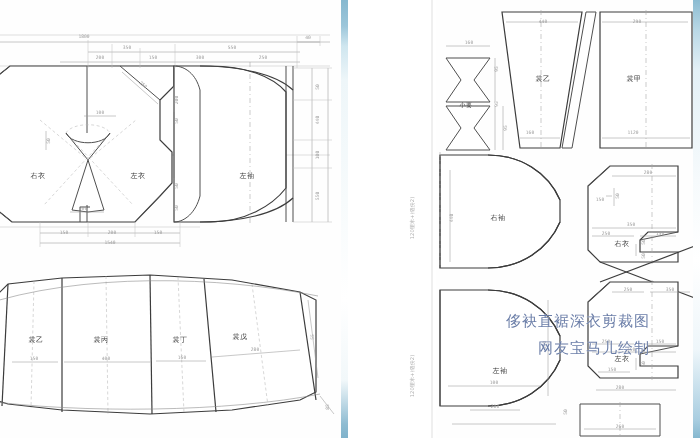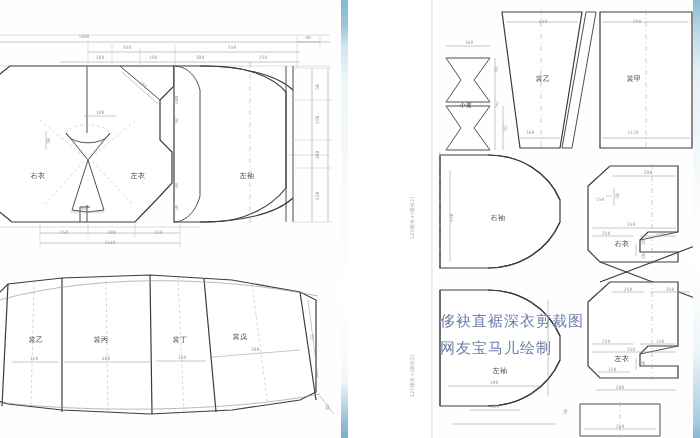--- a/index.html
+++ b/index.html
@@ -54,21 +54,21 @@
   }
 
   
   #watermark{
     position:absolute;left:440px;top:308px;width:210px;
     color:#6b7ea8;font-family:"DejaVu Sans","Liberation Sans",sans-serif;
     font-size:15px;line-height:27px;letter-spacing:1px;
     text-shadow:0 0 1px rgba(255,255,255,.85);
     pointer-events:none;
   }
-  #watermark div{white-space:nowrap;}
+  #watermark div{white-space:nowrap;text-align:right;}
 </style>
 </head>
 <body>
 
 <div class="stage">
 
   <div class="panel" id="left-panel">
     <svg width="341" height="438" viewBox="0 0 341 438">
 
       <line class="ln-con" x1="0" y1="35" x2="330" y2="35"></line>

